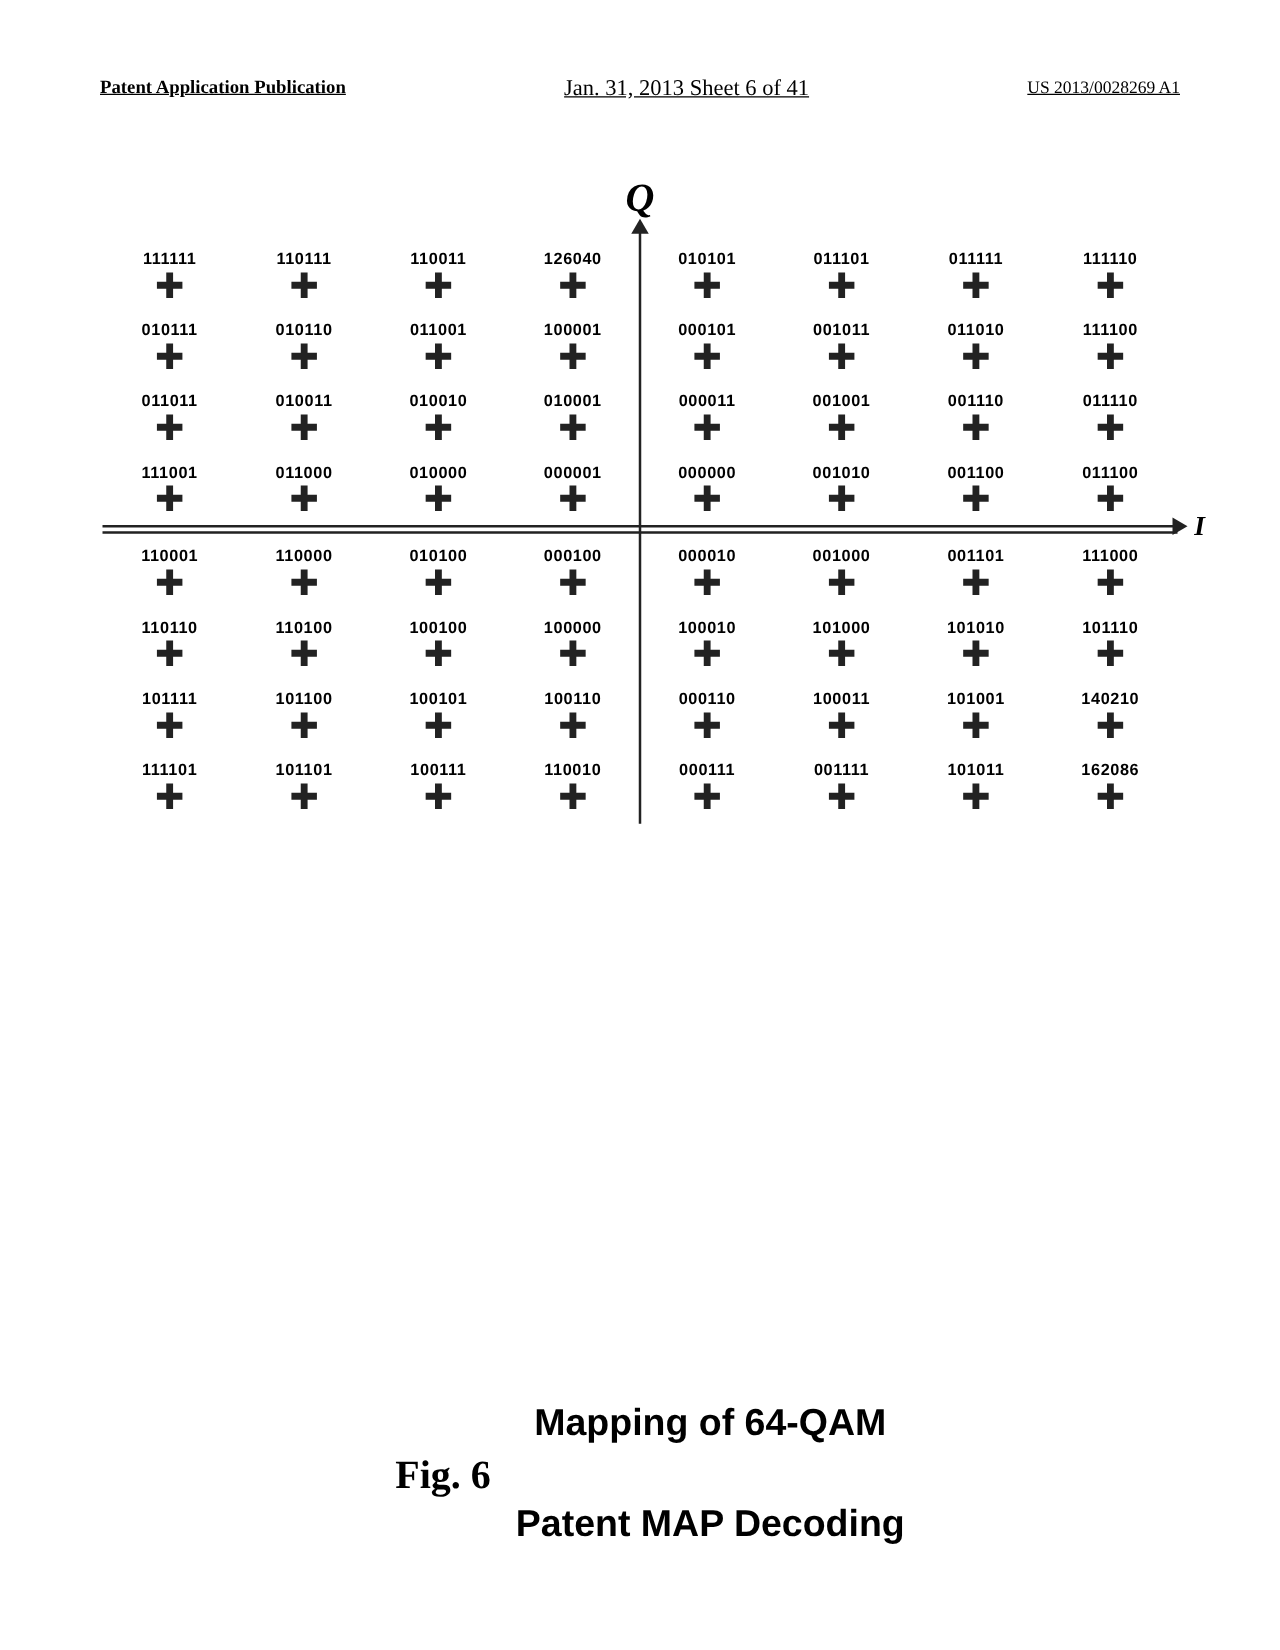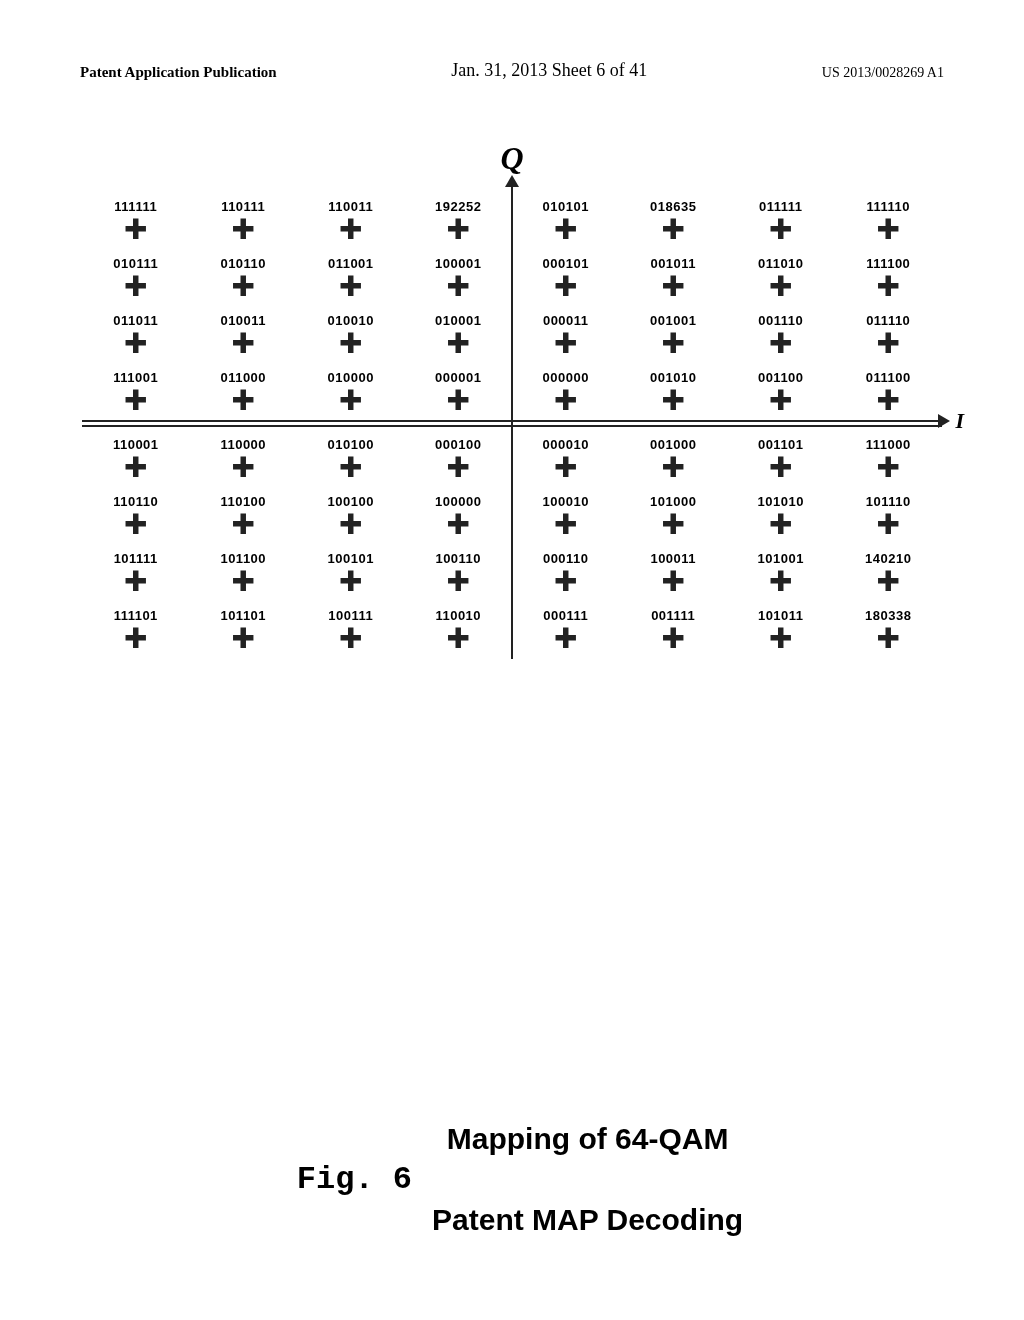--- a/index.html
+++ b/index.html
@@ -13,23 +13,24 @@
     }
 
     
     #header {
       position: absolute;
       top: 60px;
       left: 0;
       right: 0;
       display: flex;
       justify-content: space-between;
-      align-items: flex-end;
+      align-items: center;
       padding: 0 80px;
       font-size: 14px;
+      text-decoration: underline;
     }
     #header .patent-pub {
       font-weight: bold;
       font-size: 15px;
     }
     #header .date-sheet {
       font-size: 18px;
     }
     #header .us-patent {
       font-size: 14px;
@@ -168,21 +169,21 @@
       text-align: center;
       display: flex;
       flex-direction: row;
       align-items: center;
       justify-content: center;
       gap: 20px;
     }
     .fig-label {
       font-size: 32px;
       font-weight: bold;
-      font-family: Liberation Mono, monospace;
+      font-family: Liberation Serif, serif;
       white-space: nowrap;
       margin-left: 16px;
     }
     .caption-text {
       font-size: 30px;
       font-weight: bold;
       font-family: Arial, sans-serif;
       line-height: 1.35;
       text-align: center;
     }
@@ -218,29 +219,29 @@
           </div>
           <div class="point-cell">
             <div class="point-label">110111</div>
             <div class="point-cross">✚</div>
           </div>
           <div class="point-cell">
             <div class="point-label">110011</div>
             <div class="point-cross">✚</div>
           </div>
           <div class="point-cell">
-            <div class="point-label">192252</div>
+            <div class="point-label">126040</div>
             <div class="point-cross">✚</div>
           </div>
           <div class="point-cell">
             <div class="point-label">010101</div>
             <div class="point-cross">✚</div>
           </div>
           <div class="point-cell">
-            <div class="point-label">018635</div>
+            <div class="point-label">011101</div>
             <div class="point-cross">✚</div>
           </div>
           <div class="point-cell">
             <div class="point-label">011111</div>
             <div class="point-cross">✚</div>
           </div>
           <div class="point-cell">
             <div class="point-label">111110</div>
             <div class="point-cross">✚</div>
           </div>
@@ -473,21 +474,21 @@
           </div>
           <div class="point-cell">
             <div class="point-label">001111</div>
             <div class="point-cross">✚</div>
           </div>
           <div class="point-cell">
             <div class="point-label">101011</div>
             <div class="point-cross">✚</div>
           </div>
           <div class="point-cell">
-            <div class="point-label">180338</div>
+            <div class="point-label">162086</div>
             <div class="point-cross">✚</div>
           </div>
         </div>
       </div>
   </div>
 </div>
 
 <div id="caption">
   <span class="fig-label">Fig. 6</span>
   <div class="caption-text">

